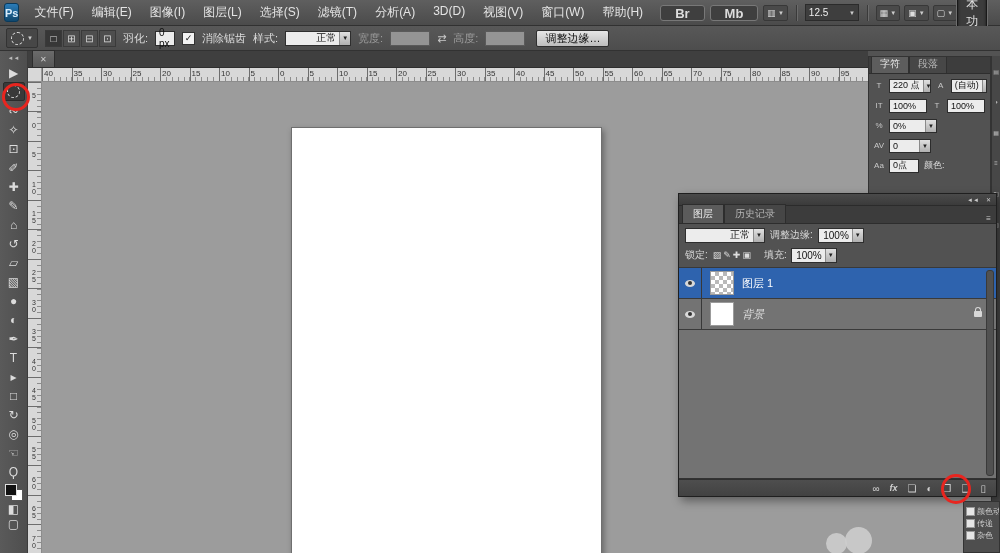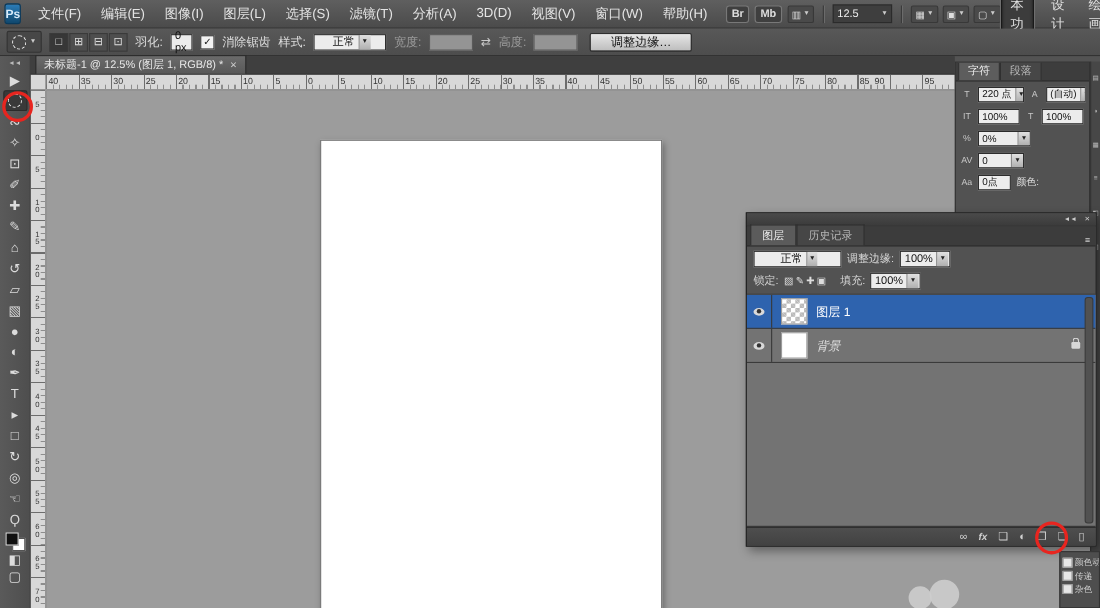--- a/index.html
+++ b/index.html
@@ -9,21 +9,21 @@
   
   .menubar{position:absolute;left:0;top:0;right:0;height:25px;
     background:linear-gradient(#5f5f5f,#4b4b4b);border-bottom:1px solid #313131;
     display:flex;align-items:center;padding:0 4px;color:#e4e4e4;font-size:12px;}
   .ps-logo{width:24px;height:17px;background:linear-gradient(#2b7cb8,#10486e);
     color:#d9ecfa;font-size:11px;font-weight:bold;display:flex;align-items:center;
     justify-content:center;border-radius:3px;margin-right:6px;border:1px solid #0a3a5c;}
   .menu-item{padding:2px 9px;cursor:default;white-space:nowrap;}
   .appbar-mid{display:flex;align-items:center;gap:5px;margin-left:8px;}
   .mini-btn{background:#3f3f3f;border:1px solid #787878;border-radius:3px;color:#ddd;
-    font-size:10px;font-weight:bold;height:16px;padding:0 4px;text-align:right;}
+    font-size:13px;font-weight:bold;height:16px;padding:0 14px;text-align:right;}
   .icon-drop{display:flex;align-items:center;gap:2px;background:#4a4a4a;
     border:1px solid #383838;border-radius:2px;color:#ddd;font-size:9px;height:16px;padding:0 3px;}
   .tiny-arrow{font-size:6px;color:#ccc;}
   .zoom-box{background:#3e3e3e;border:1px solid #2b2b2b;height:15px;width:46px;
     display:flex;align-items:center;justify-content:space-between;padding:0 3px;
     font-size:10px;color:#eee;}
   .vdiv{width:1px;height:16px;background:#3a3a3a;box-shadow:1px 0 0 #6b6b6b;margin:0 3px;}
   .appbar-right{margin-left:auto;display:flex;align-items:center;gap:10px;padding-right:4px;}
   .ws{color:#e0e0e0;background:transparent;border:none;font-size:12px;
       font-family:"Liberation Sans","DejaVu Sans",sans-serif;}
@@ -41,28 +41,28 @@
   .mode-btn{width:17px;height:17px;background:#4e4e4e;border:1px solid #3a3a3a;color:#ddd;
     font-size:10px;display:flex;align-items:center;justify-content:center;padding:0;}
   .mode-btn.active{background:#373737;}
   .olbl{color:#ddd;white-space:nowrap;}
   .olbl.dis{color:#9b9b9b;}
   .field{background:#ececec;border:1px solid #2e2e2e;height:15px;font-size:10px;color:#111;
     display:inline-flex;align-items:center;padding:0 3px;box-sizing:border-box;}
   .field.dis{background:#949494;border-color:#5a5a5a;}
   .feather-field{width:20px;}
   .wh-field{width:40px;}
-  .drop{display:inline-flex;align-items:center;justify-content:center;padding-right:0;}
+  .drop{display:inline-flex;align-items:center;justify-content:flex-end;padding-right:0;}
   .da{background:linear-gradient(#e0e0e0,#b0b0b0);border-left:1px solid #8a8a8a;font-size:6px;
     color:#222;height:100%;display:flex;align-items:center;padding:0 2px;margin-left:3px;}
   .checkbox{width:11px;height:11px;background:#f2f2f2;border:1px solid #333;display:inline-flex;
     align-items:center;justify-content:center;font-size:9px;color:#111;font-weight:bold;}
   .swap-icon{color:#c9c9c9;font-size:11px;}
   .refine-btn{background:linear-gradient(#e6e6e6,#bdbdbd);border:1px solid #2e2e2e;border-radius:2px;
-    font-size:11px;color:#111;height:17px;padding:0 18px;margin-left:4px;
+    font-size:11px;color:#111;height:17px;padding:0 8px;margin-left:4px;
     font-family:"Liberation Sans","DejaVu Sans",sans-serif;}
 
   
   .toolcol{position:absolute;left:0;top:51px;width:28px;bottom:0;
     background:linear-gradient(90deg,#5a5a5a,#4e4e4e);border-right:1px solid #3c3c3c;
     display:flex;flex-direction:column;align-items:center;padding-top:2px;box-sizing:border-box;}
   .tool-collapse{font-size:6px;color:#bbb;height:10px;line-height:10px;}
   .tool{width:22px;height:19px;display:flex;align-items:center;justify-content:center;
     color:#dcdcdc;font-size:12px;box-sizing:border-box;}
   .tool.selected{background:#393939;border:1px solid #2a2a2a;border-radius:2px;}
@@ -340,21 +340,20 @@
       <span class="bgc"></span>
     </div>
     <div id="toolExtras">
         <div class="tool" style="height: 15px;">◧</div>
         <div class="tool" style="height: 15px;">▢</div>
       </div>
   </div>
 
   <div class="tabstrip">
     <div class="doctab">
-      <span>未标题-1 @ 12.5% (图层 1, RGB/8) *</span>
       <span class="x">✕</span>
     </div>
   </div>
 
   <div class="corner"></div>
   <div class="hruler" id="hruler">
       <span class="hnum" style="left: 2px;">40</span>
       <span class="hnum" style="left: 31.5px;">35</span>
       <span class="hnum" style="left: 61px;">30</span>
       <span class="hnum" style="left: 90.5px;">25</span>
@@ -373,21 +372,21 @@
       <span class="hnum" style="left: 474px;">40</span>
       <span class="hnum" style="left: 503.5px;">45</span>
       <span class="hnum" style="left: 533px;">50</span>
       <span class="hnum" style="left: 562.5px;">55</span>
       <span class="hnum" style="left: 592px;">60</span>
       <span class="hnum" style="left: 621.5px;">65</span>
       <span class="hnum" style="left: 651px;">70</span>
       <span class="hnum" style="left: 680.5px;">75</span>
       <span class="hnum" style="left: 710px;">80</span>
       <span class="hnum" style="left: 739.5px;">85</span>
-      <span class="hnum" style="left: 753px;">90</span>
+      <span class="hnum" style="left: 769px;">90</span>
       <span class="hnum" style="left: 798.5px; text-align: center;">95</span>
     </div>
   <div class="vruler" id="vruler">
       <span class="vnum" style="top: 10px;">5</span>
       <span class="vnum" style="top: 39.5px;">0</span>
       <span class="vnum" style="top: 69px;">5</span>
       <span class="vnum" style="top: 98.5px;">10</span>
       <span class="vnum" style="top: 128px;">15</span>
       <span class="vnum" style="top: 157.5px;">20</span>
       <span class="vnum" style="top: 187px;">25</span>

